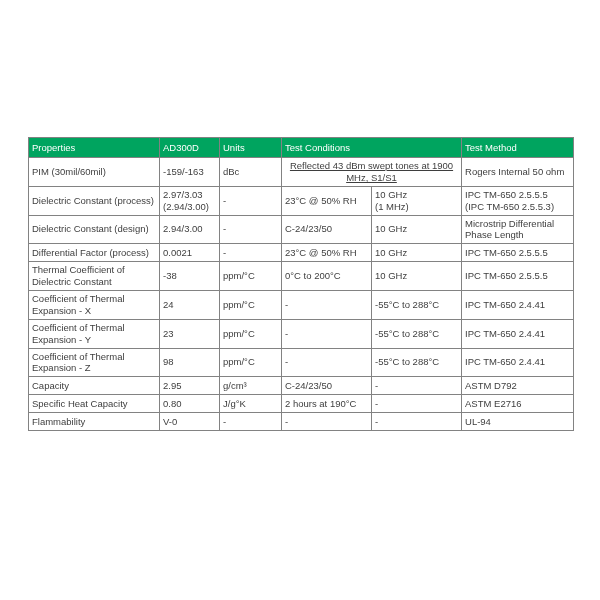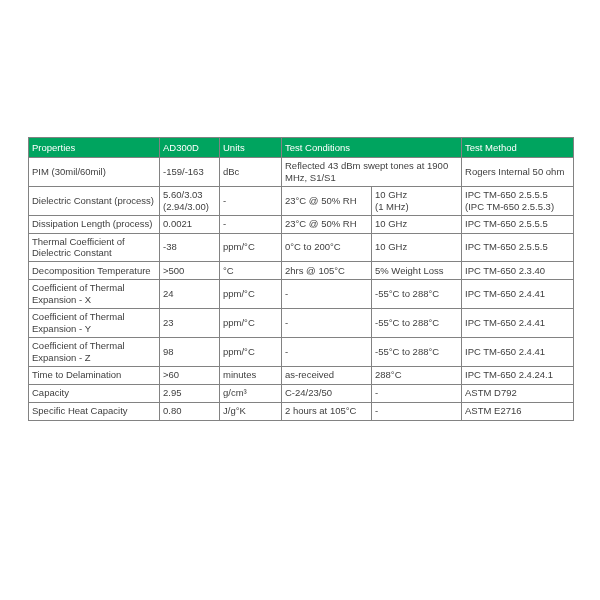--- a/index.html
+++ b/index.html
@@ -70,57 +70,58 @@
           <th>Units</th>
           <th colspan="2">Test Conditions</th>
           <th>Test Method</th>
         </tr>
       </thead>
       <tbody>
           <tr>
             <td>PIM (30mil/60mil)</td>
             <td>-159/-163</td>
             <td>dBc</td>
-            <td colspan="2" style="">Reflected 43 dBm swept tones at 1900 MHz, S1/S1</td>
+            <td colspan="2" style="text-align: center; text-decoration: underline;">Reflected 43 dBm swept tones at 1900 MHz, S1/S1</td>
             <td>Rogers Internal 50 ohm</td>
           </tr>
           <tr>
             <td>Dielectric Constant (process)</td>
-            <td>5.60/3.03
+            <td>2.97/3.03
 (2.94/3.00)</td>
             <td>-</td>
             <td>23°C @ 50% RH</td>
             <td>10 GHz
 (1 MHz)</td>
             <td>IPC TM-650 2.5.5.5
 (IPC TM-650 2.5.5.3)</td>
           </tr>
           <tr>
-            <td>Dissipation Length (process)</td>
+            <td>Dielectric Constant (design)</td>
+            <td>2.94/3.00</td>
+            <td>-</td>
+            <td>C-24/23/50</td>
+            <td>10 GHz</td>
+            <td>Microstrip Differential
+Phase Length</td>
+          </tr>
+          <tr>
+            <td>Differential Factor (process)</td>
             <td>0.0021</td>
             <td>-</td>
             <td>23°C @ 50% RH</td>
             <td>10 GHz</td>
             <td>IPC TM-650 2.5.5.5</td>
           </tr>
           <tr>
             <td>Thermal Coefficient of Dielectric Constant</td>
             <td>-38</td>
             <td>ppm/°C</td>
             <td>0°C to 200°C</td>
             <td>10 GHz</td>
             <td>IPC TM-650 2.5.5.5</td>
-          </tr>
-          <tr>
-            <td>Decomposition Temperature</td>
-            <td>&gt;500</td>
-            <td>°C</td>
-            <td>2hrs @ 105°C</td>
-            <td>5% Weight Loss</td>
-            <td>IPC TM-650 2.3.40</td>
           </tr>
           <tr>
             <td>Coefficient of Thermal
 Expansion - X</td>
             <td>24</td>
             <td>ppm/°C</td>
             <td>-</td>
             <td>-55°C to 288°C</td>
             <td>IPC TM-650 2.4.41</td>
           </tr>
@@ -136,39 +137,39 @@
           <tr>
             <td>Coefficient of Thermal
 Expansion - Z</td>
             <td>98</td>
             <td>ppm/°C</td>
             <td>-</td>
             <td>-55°C to 288°C</td>
             <td>IPC TM-650 2.4.41</td>
           </tr>
           <tr>
-            <td>Time to Delamination</td>
-            <td>&gt;60</td>
-            <td>minutes</td>
-            <td>as-received</td>
-            <td>288°C</td>
-            <td>IPC TM-650 2.4.24.1</td>
-          </tr>
-          <tr>
             <td>Capacity</td>
             <td>2.95</td>
             <td>g/cm³</td>
             <td>C-24/23/50</td>
             <td>-</td>
             <td>ASTM D792</td>
           </tr>
           <tr>
             <td>Specific Heat Capacity</td>
             <td>0.80</td>
             <td>J/g°K</td>
-            <td>2 hours at 105°C</td>
+            <td>2 hours at 190°C</td>
             <td>-</td>
             <td>ASTM E2716</td>
+          </tr>
+          <tr>
+            <td>Flammability</td>
+            <td>V-0</td>
+            <td>-</td>
+            <td>-</td>
+            <td>-</td>
+            <td>UL-94</td>
           </tr>
         </tbody>
     </table>
   </div>
 </div>
 
 </body></html>

